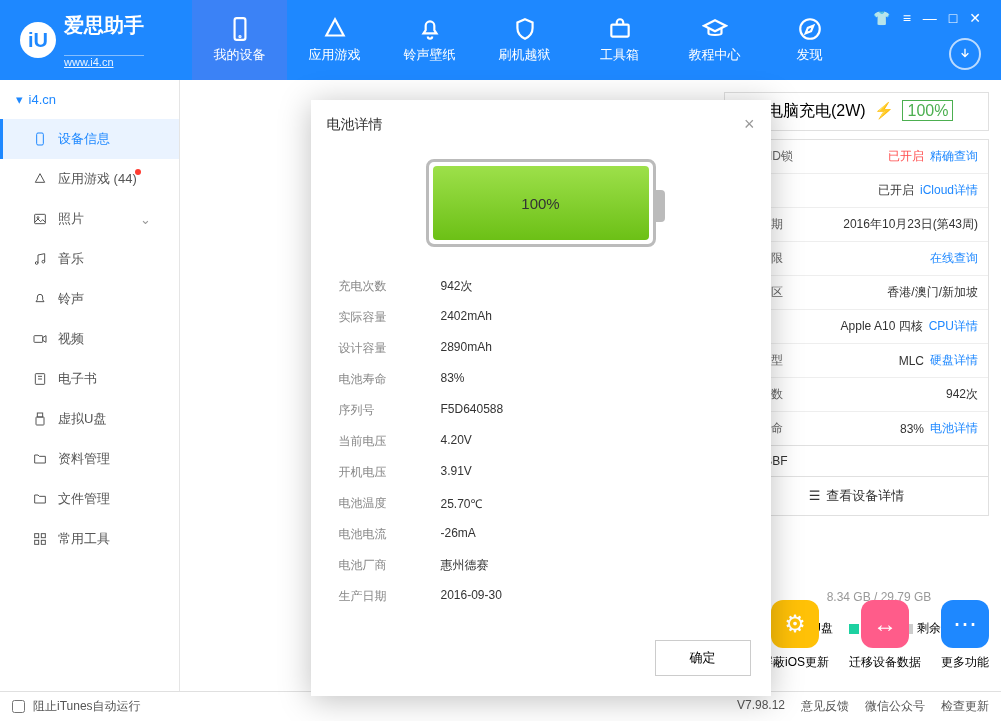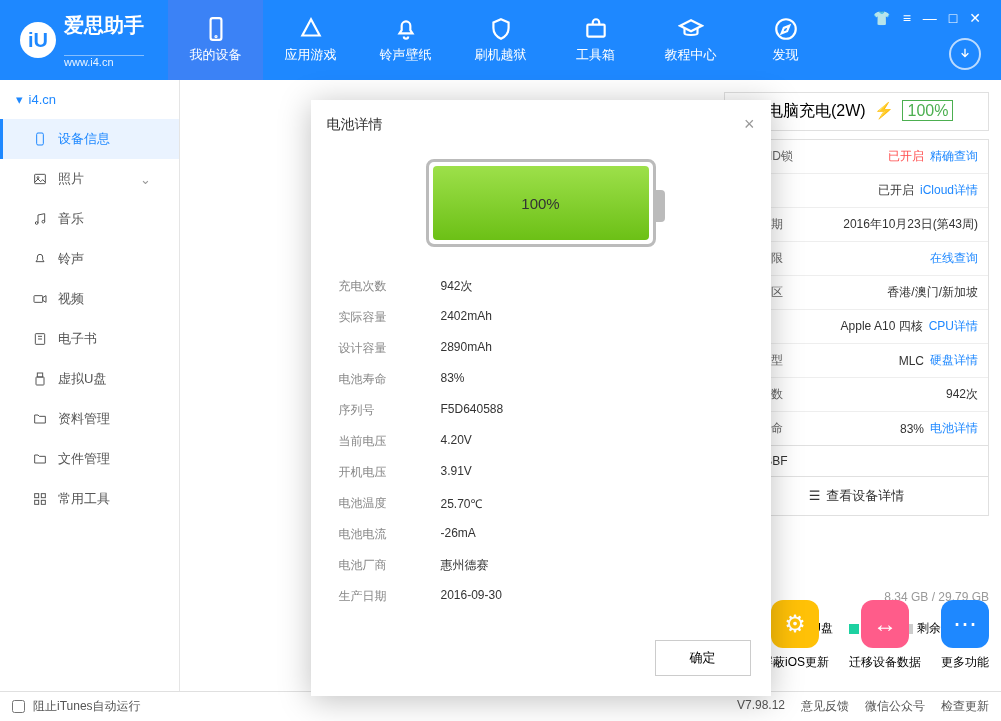--- a/index.html
+++ b/index.html
@@ -1,22 +1,22 @@
 <!DOCTYPE html>
 <html><head>
 <meta charset="utf-8">
 <style>
 * { margin: 0; padding: 0; box-sizing: border-box; font-family: "Microsoft YaHei", Arial, sans-serif; }
 body { background: #fff; width: 1001px; height: 721px; overflow: hidden; position: relative; }
 
 .header { background: #1e88ff; height: 80px; display: flex; align-items: center; color: #fff; }
-.logo-area { display: flex; align-items: center; padding: 0 20px; width: 168px; }
+.logo-area { display: flex; align-items: center; padding: 0 20px; width: 192px; }
 .logo-icon { width: 36px; height: 36px; background: #fff; border-radius: 50%; display: flex; align-items: center; justify-content: center; color: #1e88ff; font-weight: bold; font-size: 20px; margin-right: 8px; }
 .logo-text { font-size: 20px; font-weight: bold; }
-.logo-sub { font-size: 11px; opacity: 0.9; border-top: 1px solid rgba(255,255,255,0.5); margin-top: 16px; }
+.logo-sub { font-size: 11px; opacity: 0.9; border-top: 1px solid rgba(255,255,255,0.5); margin-top: 16px; text-decoration: underline; }
 .nav-tabs { display: flex; height: 100%; flex: 1; }
 .nav-tab { width: 95px; display: flex; flex-direction: column; align-items: center; justify-content: center; cursor: pointer; font-size: 13px; gap: 4px; }
 .nav-tab.active { background: #3b82f6; }
 .nav-tab svg { width: 26px; height: 26px; }
 .header-right { margin-left: auto; padding-right: 20px; display: flex; flex-direction: column; align-items: flex-end; gap: 12px; }
 .window-ctrls { display: flex; gap: 12px; font-size: 14px; }
 .dl-circle { width: 32px; height: 32px; border: 2px solid rgba(255,255,255,0.7); border-radius: 50%; display: flex; align-items: center; justify-content: center; }
 
 .main { display: flex; height: 611px; }
 .sidebar { width: 180px; border-right: 1px solid #e5e5e5; }
@@ -35,21 +35,21 @@
 .info-row { display: flex; padding: 8px 10px; border-bottom: 1px solid #eee; align-items: center; }
 .info-row:last-child { border-bottom: none; }
 .info-label { color: #666; }
 .info-val { margin-left: auto; color: #333; }
 .link { color: #1e88ff; cursor: pointer; margin-left: 6px; }
 .red { color: #ff4d4d; }
 .detail-btn { text-align: center; padding: 10px; border: 1px solid #e0e0e0; border-top: none; font-size: 13px; color: #333; cursor: pointer; }
 
 .partial-text { position: absolute; font-size: 12px; color: #333; }
 
-.storage { position: absolute; right: 12px; top: 510px; font-size: 12px; color: #999; text-align: right; width: 220px; }
+.storage { position: absolute; right: 12px; top: 510px; font-size: 12px; color: #999; text-align: center; width: 220px; }
 .legend { display: flex; gap: 16px; font-size: 12px; position: absolute; right: 60px; top: 540px; }
 .legend-item { display: flex; align-items: center; gap: 4px; }
 .sq { width: 10px; height: 10px; }
 
 .actions { position: absolute; right: 12px; bottom: 20px; display: flex; gap: 20px; }
 .action { display: flex; flex-direction: column; align-items: center; gap: 6px; font-size: 12px; cursor: pointer; }
 .action-icon { width: 48px; height: 48px; border-radius: 12px; display: flex; align-items: center; justify-content: center; }
 
 .modal-overlay { position: absolute; inset: 0; display: flex; align-items: flex-start; justify-content: center; pointer-events: none; }
 .modal { margin-top: 20px; margin-left: -100px; width: 460px; background: #fff; box-shadow: 0 4px 30px rgba(0,0,0,0.25); pointer-events: auto; }
@@ -154,20 +154,27 @@
         <span>i4.cn</span>
     </div>
     <div class="sb-item active">
       <svg viewBox="0 0 24 24" fill="none" stroke="currentColor" stroke-width="1.5">
           <rect x="7" y="3" width="10" height="18" rx="2"></rect>
         </svg>
       <span>设备信息</span>
     </div>
     <div class="sb-item">
       <svg viewBox="0 0 24 24" fill="none" stroke="currentColor" stroke-width="1.5">
+          <path d="M12 4l7 13H5z"></path>
+        </svg>
+      <span>应用游戏 (44)</span>
+      <span class="badge"></span>
+    </div>
+    <div class="sb-item">
+      <svg viewBox="0 0 24 24" fill="none" stroke="currentColor" stroke-width="1.5">
           <rect x="4" y="5" width="16" height="14" rx="1"></rect>
           <circle cx="9" cy="10" r="1.5"></circle>
           <path d="M4 17l5-5 4 4 3-3 4 4"></path>
         </svg>
       <span>照片</span>
       <span class="expand">⌄</span>
     </div>
     <div class="sb-item">
       <svg viewBox="0 0 24 24" fill="none" stroke="currentColor" stroke-width="1.5">
           <path d="M9 18V6l10-2v12"></path>

